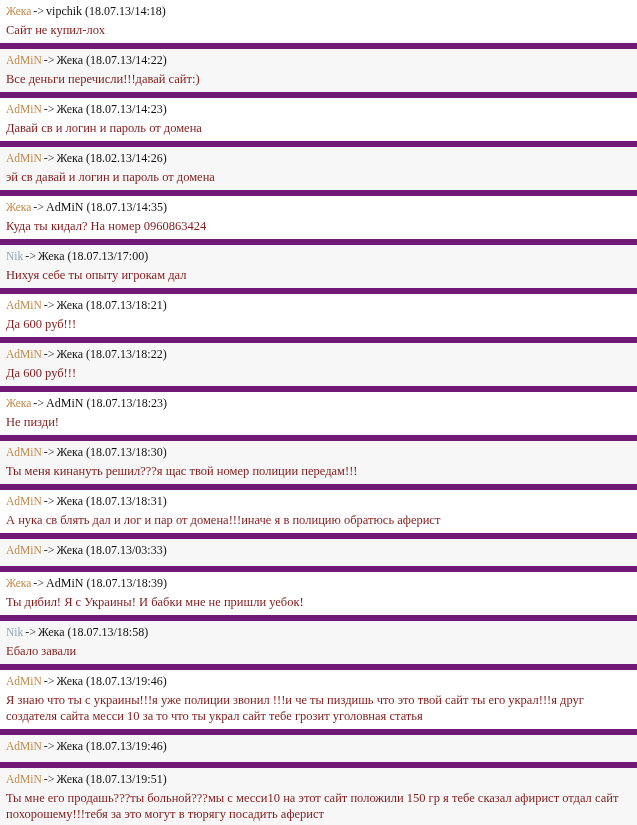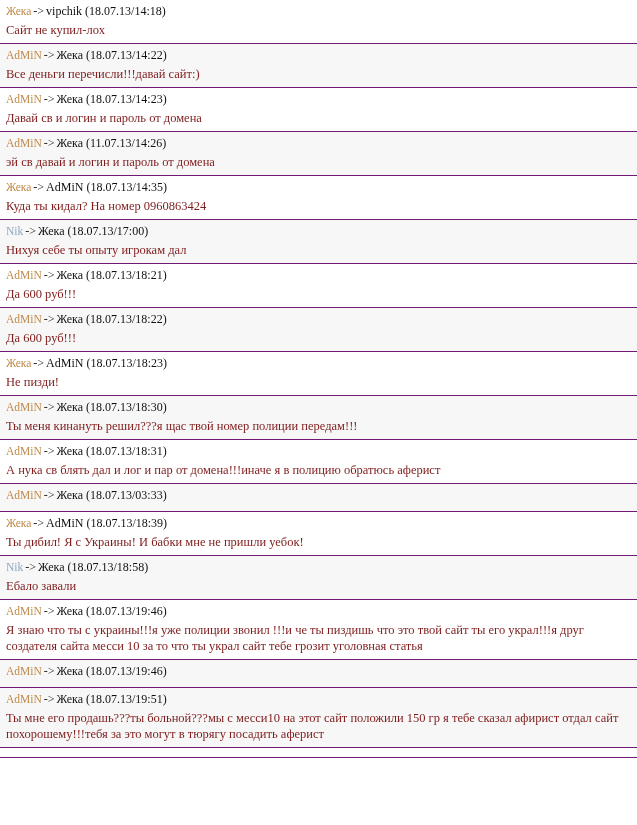--- a/index.html
+++ b/index.html
@@ -12,21 +12,21 @@
     font-family: "Liberation Serif", serif;
     font-size: 12px;
     color: #000000;
   }
   .log {
     width: 637px;
     display: block;
   }
   .msg {
     padding: 4px 4px 5px 6px;
-    border-bottom: 1px solid #701a75;
+    border-bottom: 6px solid #701a75;
   }
   .msg.alt {
     background: #f7f7f7;
   }
   .msg-head {
     font-size: 12px;
     line-height: 15px;
     margin-bottom: 3px;
     white-space: nowrap;
   }
@@ -63,21 +63,21 @@
     </div>
     <div class="msg alt">
       <div class="msg-head"><span class="nick nick-admin">AdMiN</span><span class="arrow">-&gt;</span><span class="target">Жека</span> <span class="stamp">(18.07.13/14:22)</span></div>
       <div class="msg-body">Все деньги перечисли!!!давай сайт:)</div>
     </div>
     <div class="msg">
       <div class="msg-head"><span class="nick nick-admin">AdMiN</span><span class="arrow">-&gt;</span><span class="target">Жека</span> <span class="stamp">(18.07.13/14:23)</span></div>
       <div class="msg-body">Давай св и логин и пароль от домена</div>
     </div>
     <div class="msg alt">
-      <div class="msg-head"><span class="nick nick-admin">AdMiN</span><span class="arrow">-&gt;</span><span class="target">Жека</span> <span class="stamp">(11.07.13/14:26)</span></div>
+      <div class="msg-head"><span class="nick nick-admin">AdMiN</span><span class="arrow">-&gt;</span><span class="target">Жека</span> <span class="stamp">(18.02.13/14:26)</span></div>
       <div class="msg-body">эй св давай и логин и пароль от домена</div>
     </div>
     <div class="msg">
       <div class="msg-head"><span class="nick nick-jeka">Жека</span><span class="arrow">-&gt;</span><span class="target">AdMiN</span> <span class="stamp">(18.07.13/14:35)</span></div>
       <div class="msg-body">Куда ты кидал? На номер 0960863424</div>
     </div>
     <div class="msg alt">
       <div class="msg-head"><span class="nick nick-nik">Nik</span><span class="arrow">-&gt;</span><span class="target">Жека</span> <span class="stamp">(18.07.13/17:00)</span></div>
       <div class="msg-body">Нихуя себе ты опыту игрокам дал</div>
     </div>

